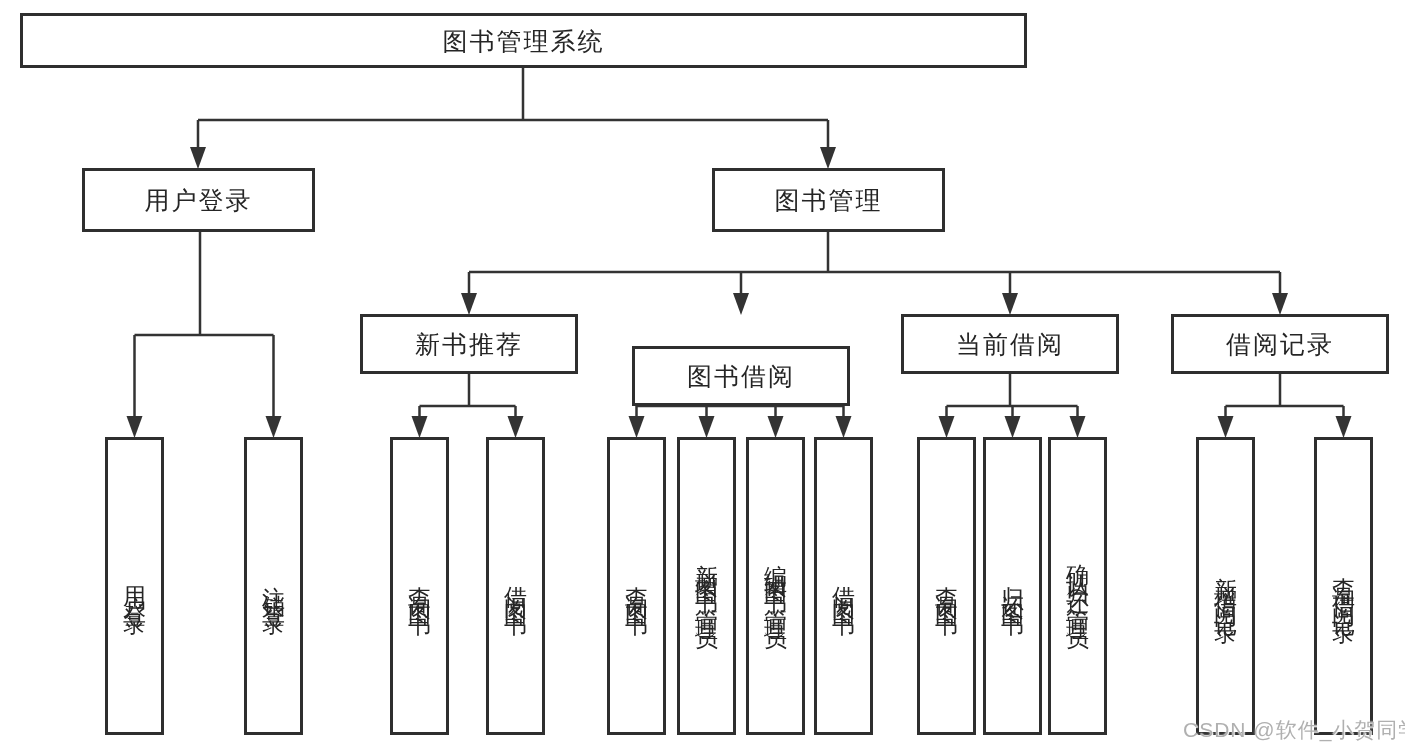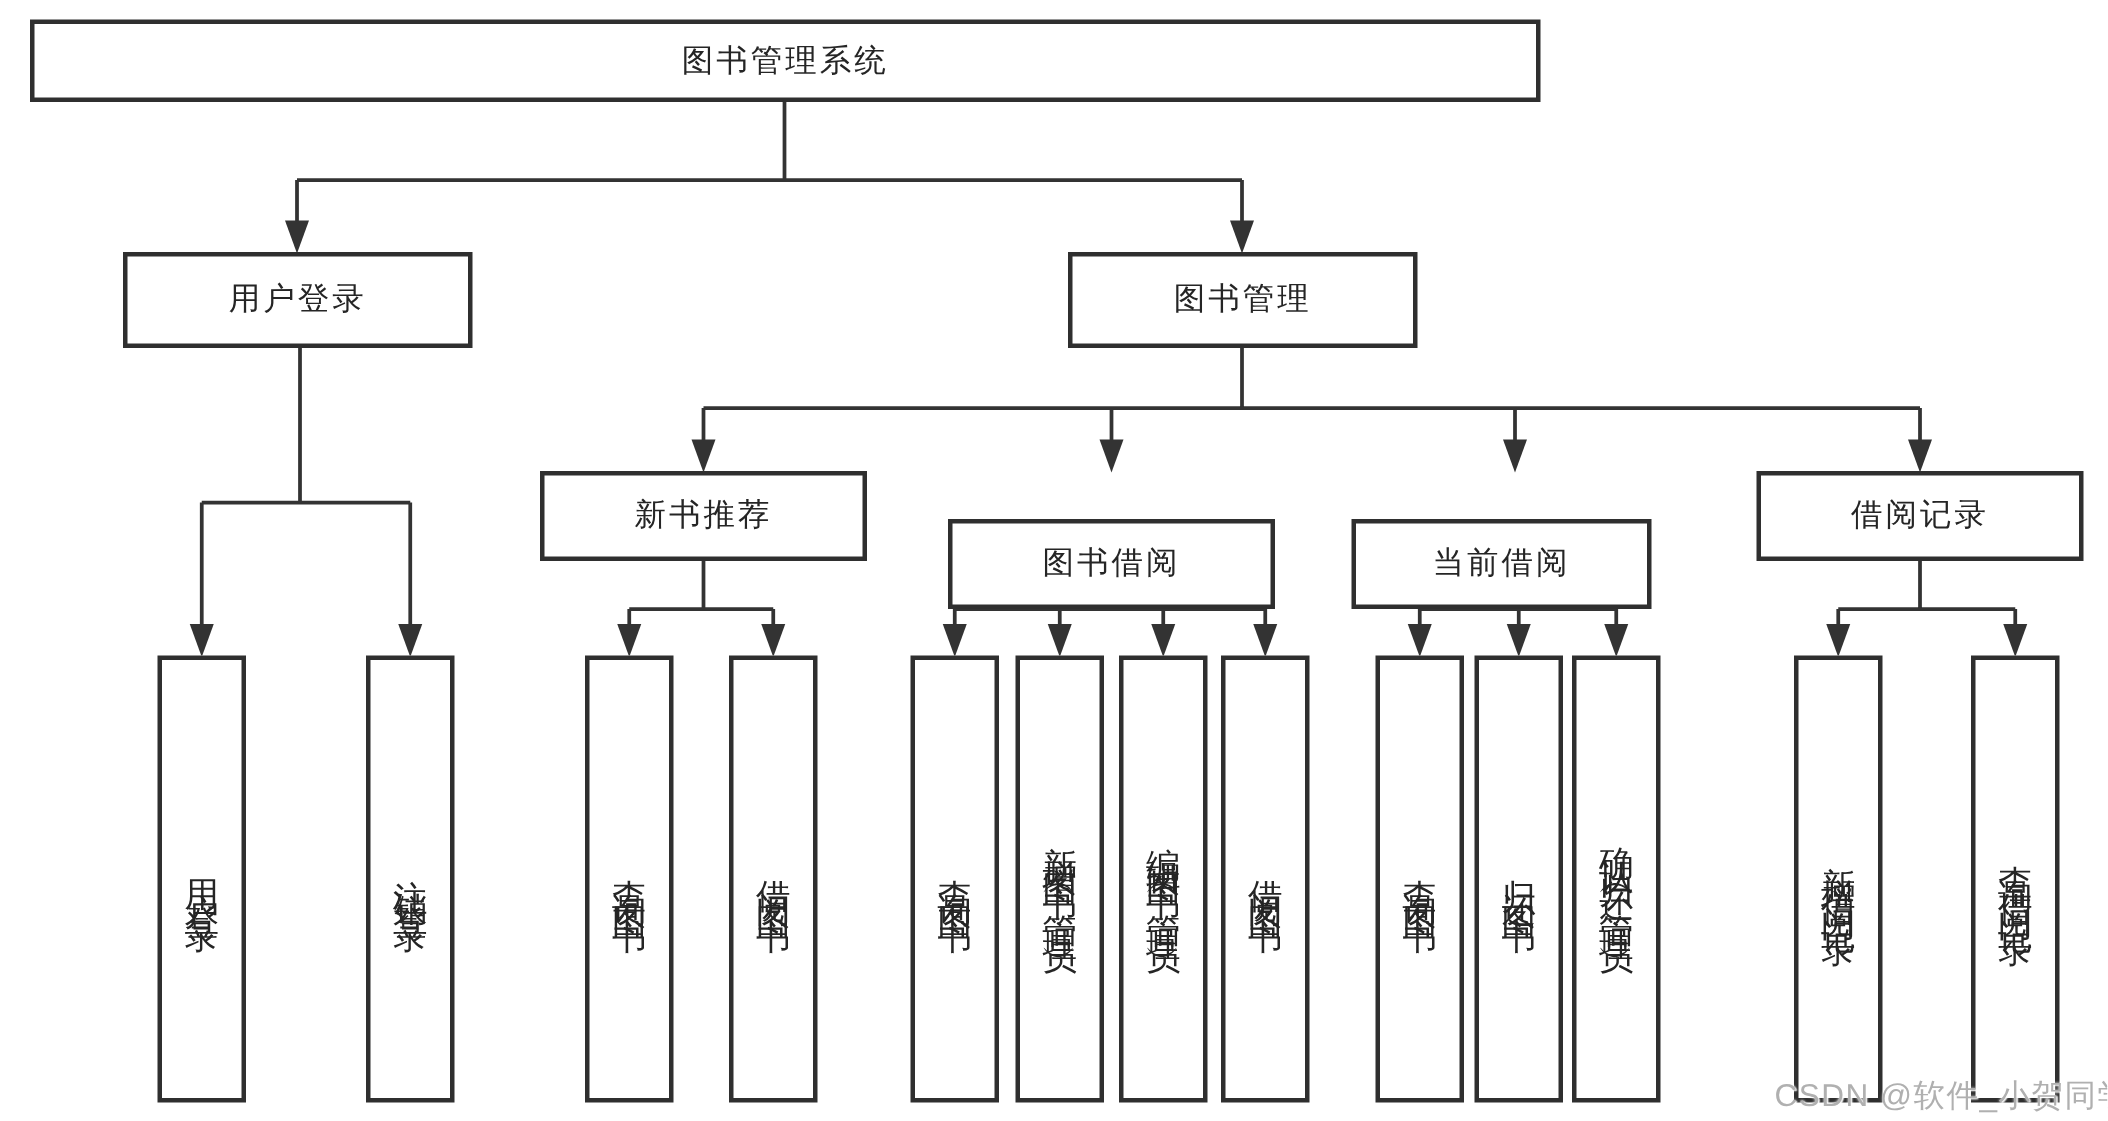--- a/index.html
+++ b/index.html
@@ -26,21 +26,21 @@
     box-sizing: border-box;
     background: #ffffff;
     border: 3px solid #2f2f2f;
     display: flex;
     align-items: center;
     justify-content: center;
     color: #252525;
     z-index: 2;
   }
   .node .lbl {
-    font-size: 21px;
+    font-size: 25px;
     letter-spacing: 2px;
     line-height: 1.2;
     white-space: nowrap;
   }
   .leaf {
     position: absolute;
     box-sizing: border-box;
     top: 437px;
     width: 59px;
     height: 298px;
@@ -130,21 +130,21 @@
   <div class="node" style="left:360px; top:314px; width:218px; height:60px;">
     <span class="lbl">新书推荐</span>
   </div>
 
   <div class="node" style="left:712px; top:168px; width:233px; height:64px;">
     <span class="lbl">图书管理</span>
   </div>
   <div class="node" style="left:632px; top:314px; width:218px; height:60px;margin-top:32px;">
     <span class="lbl">图书借阅</span>
   </div>
-  <div class="node" style="left:901px; top:314px; width:200px; height:60px;margin-top:32px;">
+  <div class="node" style="left:901px; top:314px; width:218px; height:60px;">
     <span class="lbl">当前借阅</span>
   </div>
   <div class="node" style="left:1171px; top:314px; width:218px; height:60px;">
     <span class="lbl">借阅记录</span>
   </div>
 
   <div class="leaf" style="left:105px;">
     <span class="vlbl">用户登录</span>
   </div>
   <div class="leaf" style="left:244px;">

